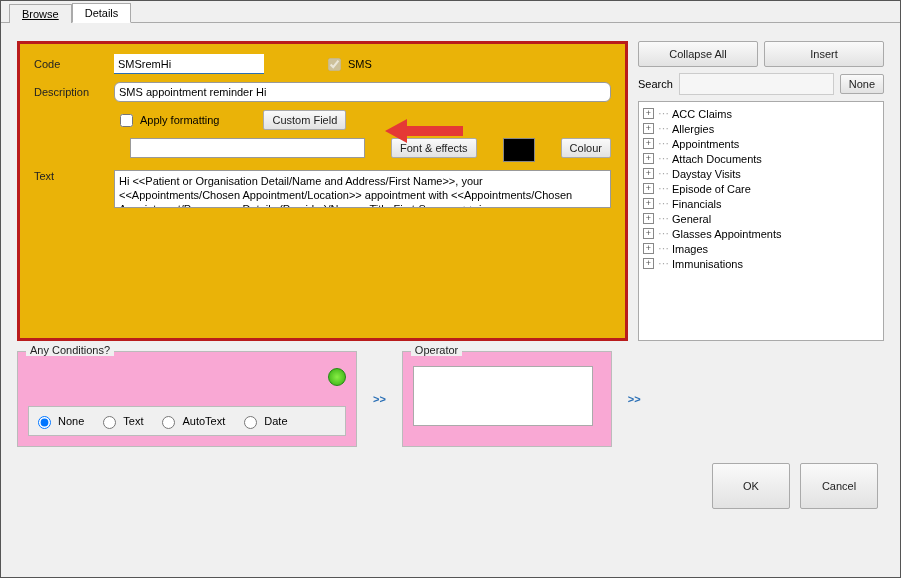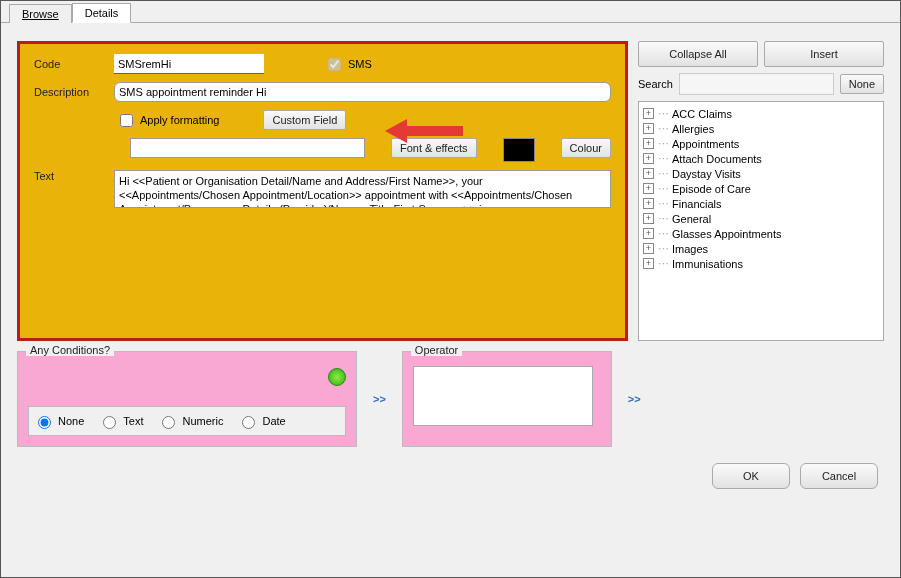--- a/index.html
+++ b/index.html
@@ -46,21 +46,21 @@
   .spin{ display:flex; align-items:center; }
   .spin input{ width:120px; height:22px; border:1px solid #bbb; background:#eee; }
   .spin .arrows{ display:flex; flex-direction:column; margin-left:-1px;}
   .spin .arrows div{ width:16px; height:11px; border:1px solid #bbb; background:#eee; font-size:7px; display:flex; align-items:center; justify-content:center; cursor:pointer;}
   .dblarrow{ color:#2a6fb5; font-weight:bold; padding:0 6px; cursor:pointer; align-self:center;}
   .qual-box{ flex:1; padding:6px 10px 10px;}
   .qual-box .hint{ color:#444; margin:4px 0 8px;}
   .qual-row{ display:flex; gap:8px; align-items:center;}
   .qual-row input{ flex:1; height:22px; border:1px solid #ccc; background:#f0f0f0; padding:2px 4px;}
   .dlg-btns{ display:flex; gap:10px; justify-content:flex-end; padding:6px 6px 0;}
-  .dlg-btns .btn{ width:78px; padding:6px 0;border-radius:6px;}
+  .dlg-btns .btn{ width:78px; padding:16px 0;}
   .operator-box{ width:180px; height:60px; border:1px solid #aaa; background:#fff;}
   .arrow-annot{ position:absolute; left:365px; top:72px; pointer-events:none;}
   .arrow-annot svg{ display:block;}
   .formatting-row{ display:flex; align-items:center; gap:12px;}
   .font-row{ display:flex; align-items:flex-start; gap:26px;}
   .font-row .txt{ flex:1;}
 </style>
 </head>
 <body>
 
@@ -199,21 +199,21 @@
             <label>
                 <input type="radio" name="cond" checked="" style="">
                 <span>None</span>
               </label>
             <label>
                 <input type="radio" name="cond" style="">
                 <span>Text</span>
               </label>
             <label>
                 <input type="radio" name="cond" style="">
-                <span>Numeric</span>
+                <span>AutoText</span>
               </label>
             <label>
                 <input type="radio" name="cond" style="">
                 <span>Date</span>
               </label>
           </div>
         </div>
       </div>
 
       <span class="dblarrow">&gt;&gt;</span>

